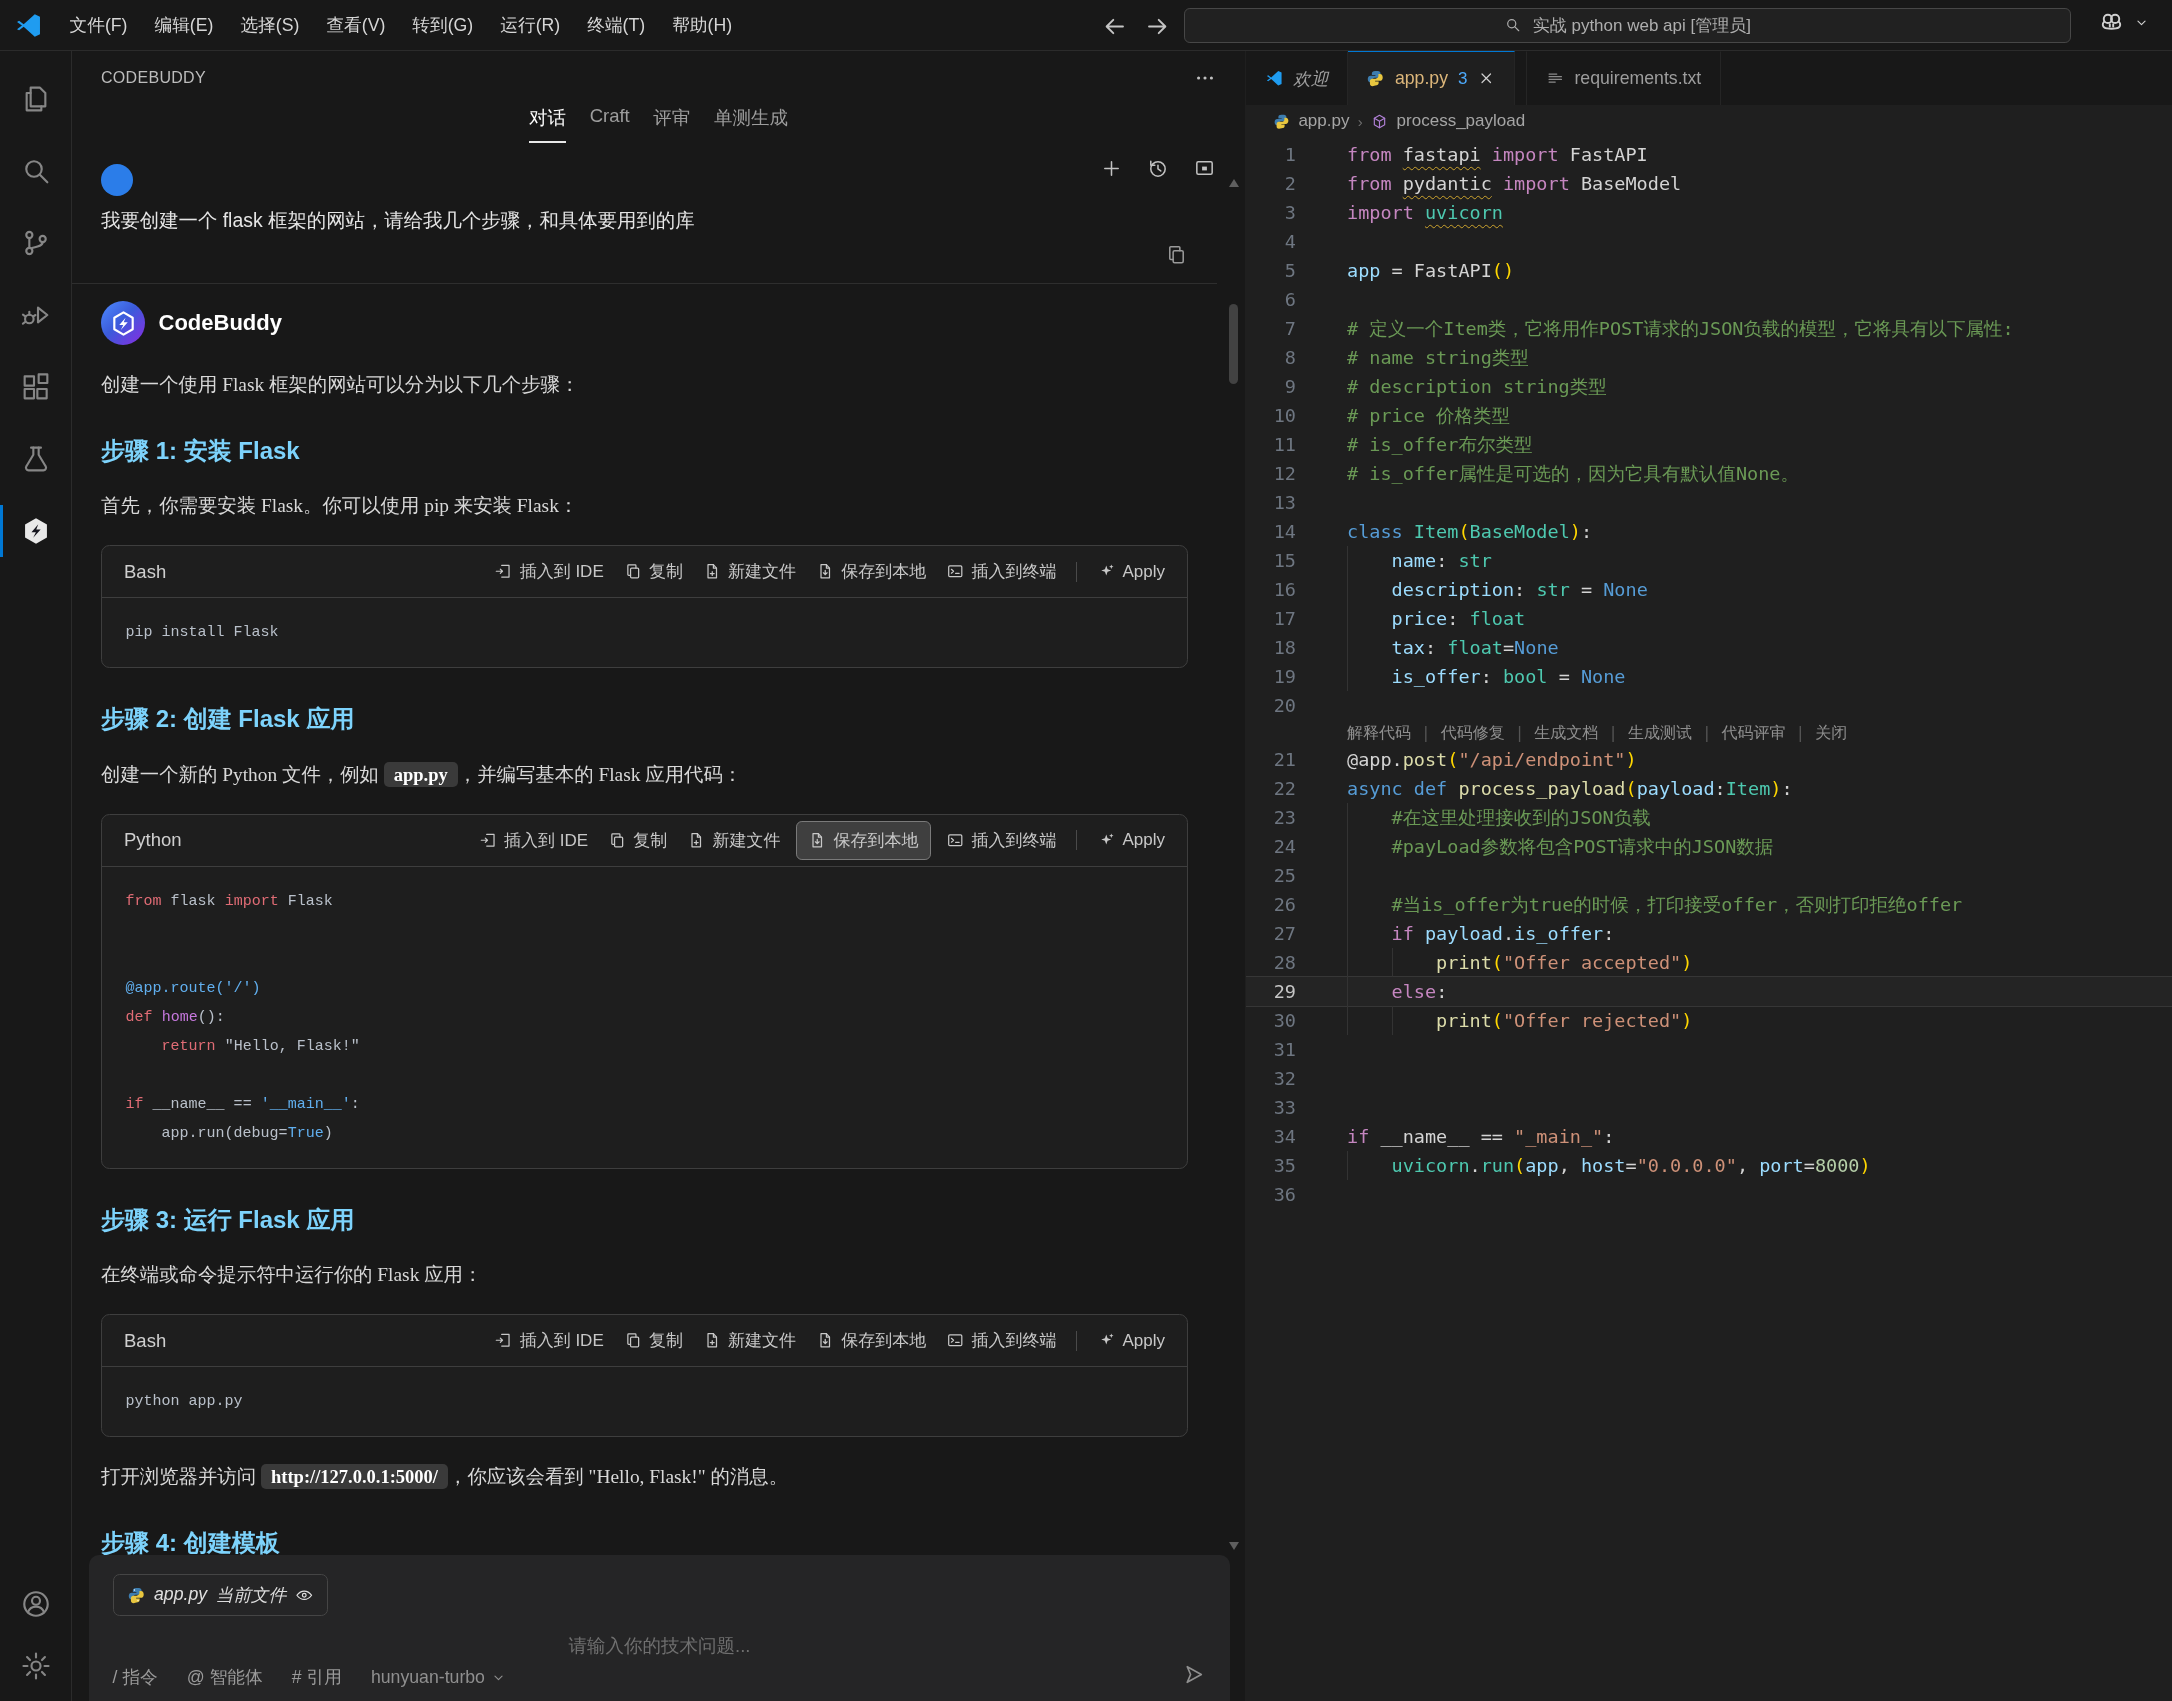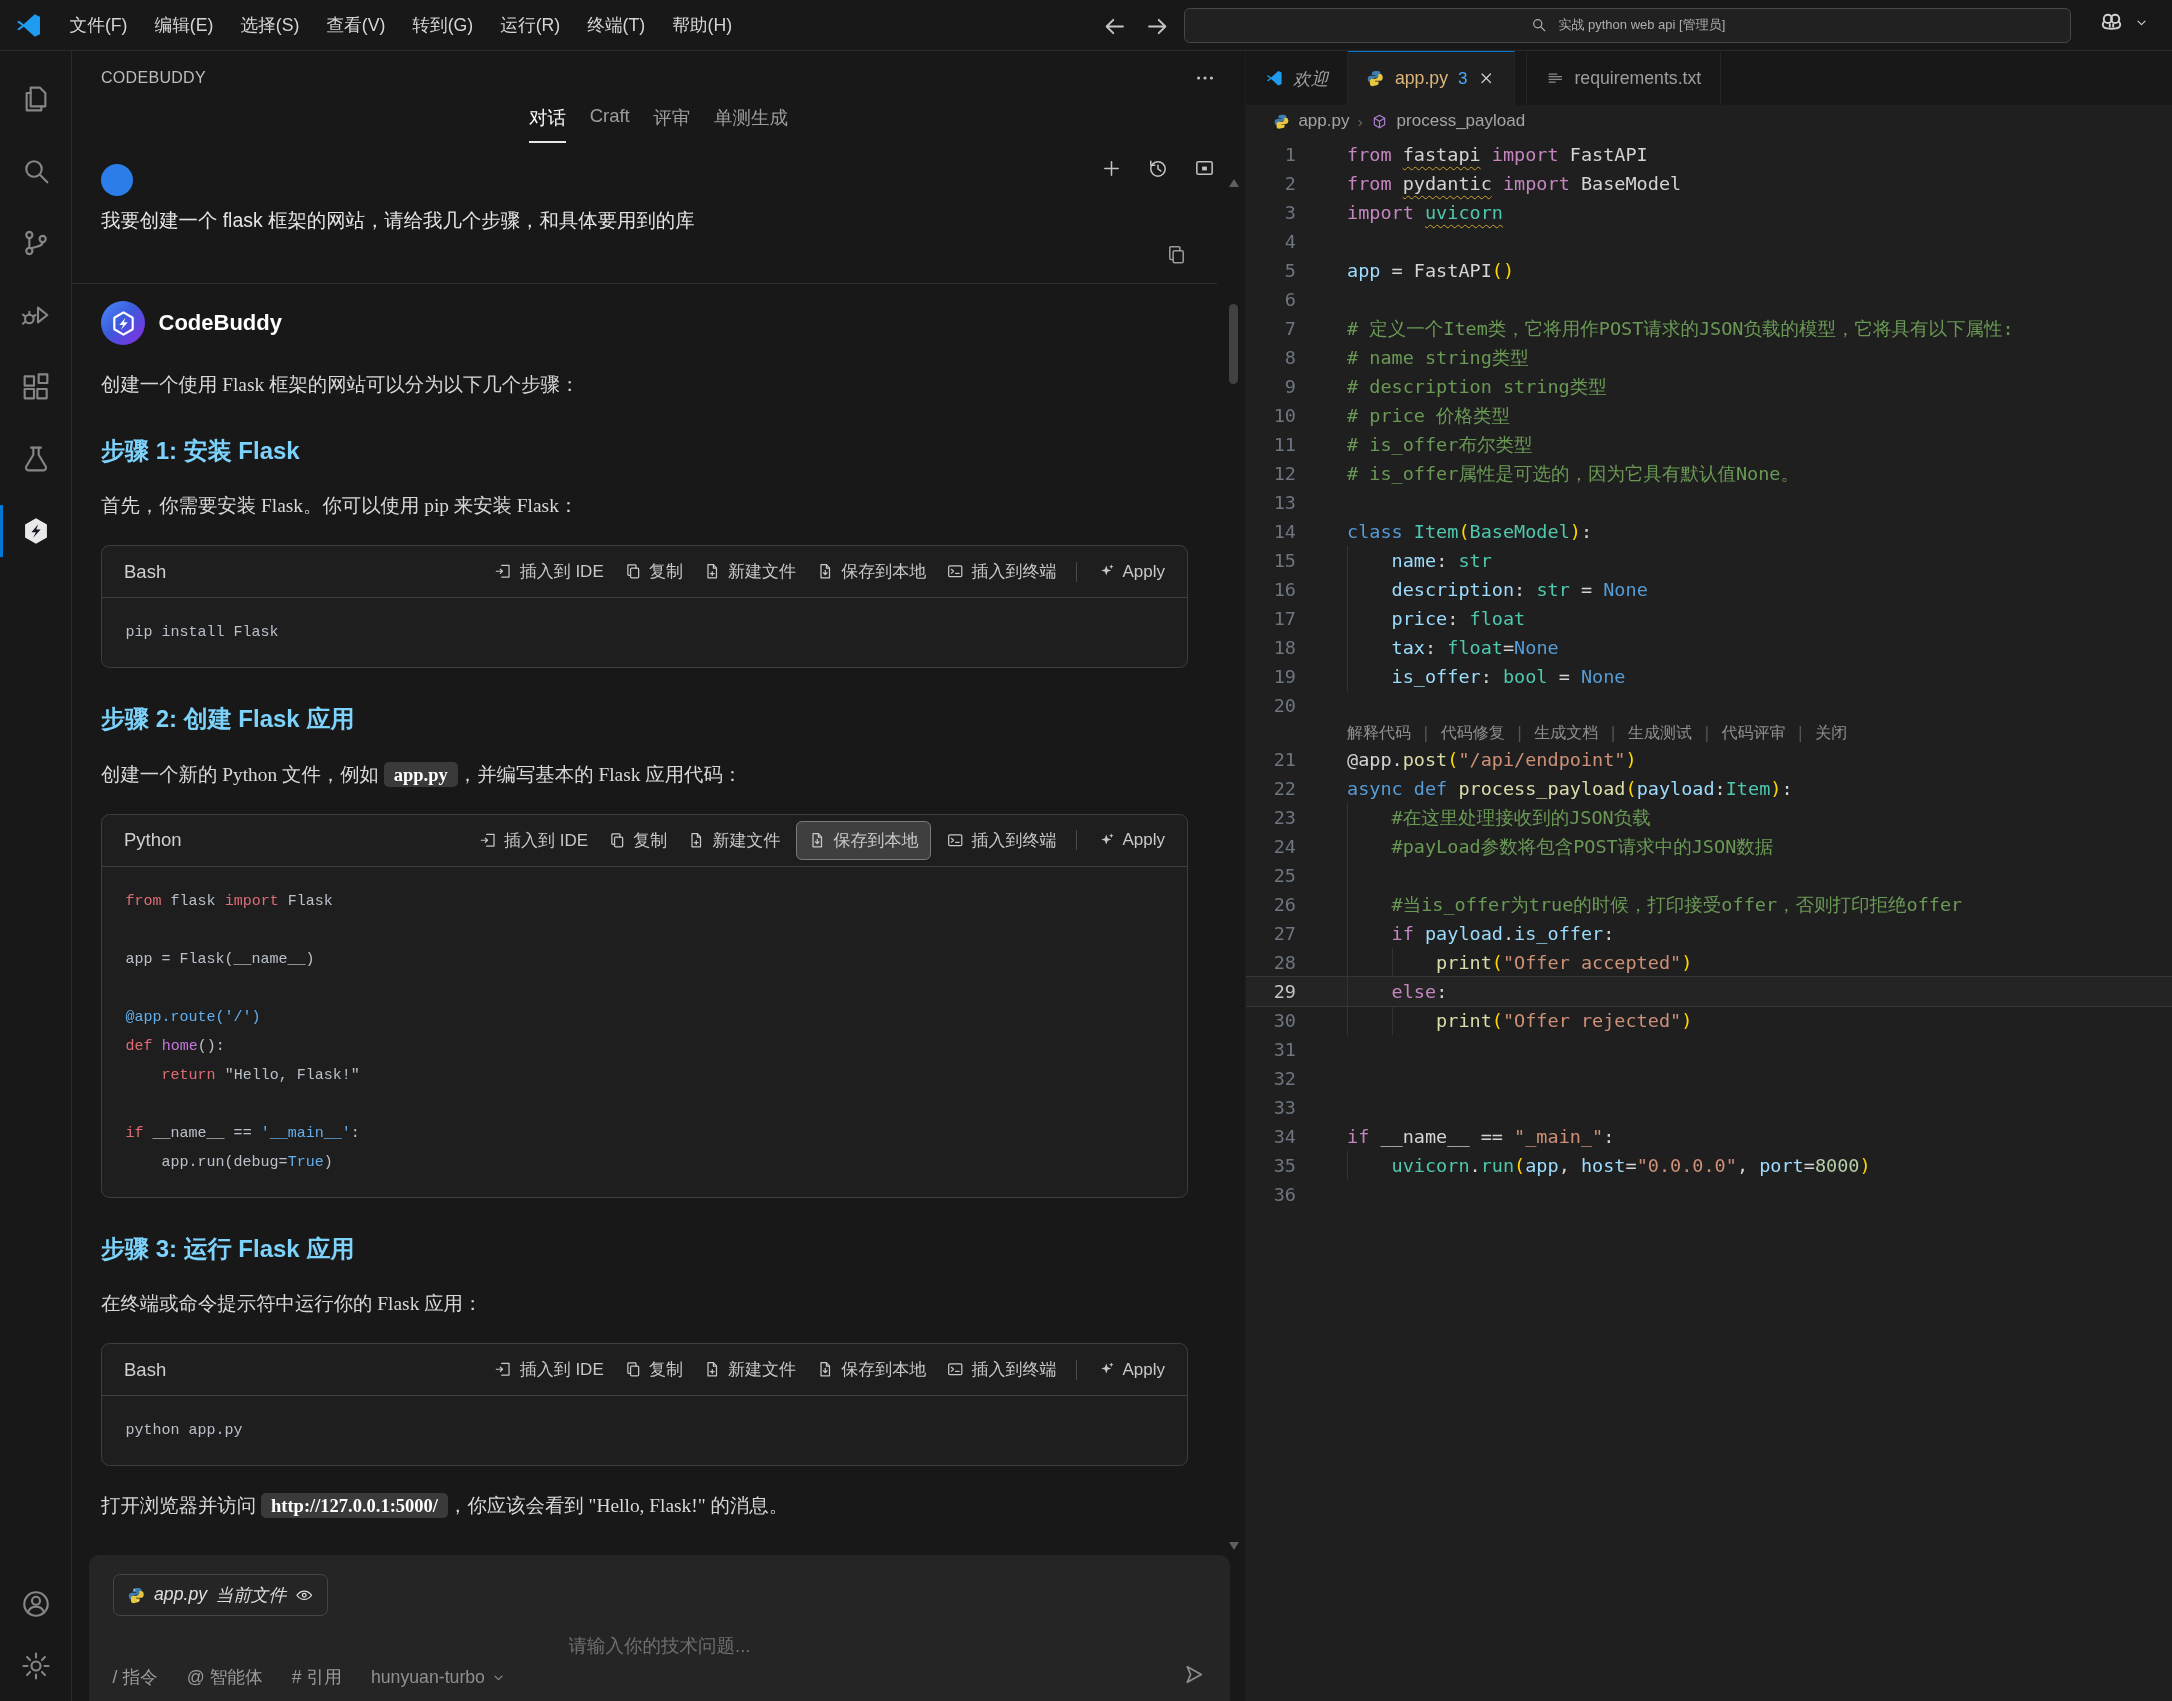--- a/index.html
+++ b/index.html
@@ -9,21 +9,21 @@
   svg { stroke:currentColor; fill:none; stroke-width:1.6; stroke-linecap:round; stroke-linejoin:round; }
 
   
   .titlebar { position:absolute; left:0; top:0; width:2172px; height:51px; background:#181818;
     border-bottom:0.8px solid #2b2b2b; display:flex; align-items:center; z-index:30; }
   .tb-logo { width:29px; height:29px; margin:0 13.5px 0 13.5px; }
   .menu-item { padding:0 13.5px; font-size:17.7px; color:#d6d6d6; height:51px; line-height:51px; cursor:default; }
   .nav-arrow { position:absolute; top:11.8px; width:29px; height:29px; color:#c5c5c5; }
   .searchbox { position:absolute; left:1184px; top:7.6px; width:887px; height:35px; background:#212121;
     border:0.8px solid #474747; border-radius:5.9px; display:flex; align-items:center; justify-content:center;
-    gap:11px; color:#aeaeae; font-size:13px; }
+    gap:11px; color:#aeaeae; font-size:17px; }
   .tb-robot { position:absolute; right:22px; top:8.4px; display:flex; align-items:center; gap:6.7px; color:#d0d0d0; }
 
   
   .activitybar { position:absolute; left:0; top:51px; width:72px; height:1651px; background:#181818;
     border-right:0.8px solid #2b2b2b; display:flex; flex-direction:column; padding-top:11.8px; }
   .ab-item { position:relative; height:72px; display:flex; align-items:center; justify-content:center; color:#868686; }
   .ab-item svg { width:32px; height:32px; }
   .ab-item.active { color:#e8e8e8; }
   .ab-item.active::before { content:""; position:absolute; left:0; top:10px; bottom:10px; width:2.5px; background:#0078d4; }
   .ab-bottom { position:absolute; bottom:5px; left:0; width:72px; }
@@ -393,21 +393,20 @@
                     <path d="M12 4.5l1.7 4.8 4.8 1.7-4.8 1.7L12 17.5l-1.7-4.8-4.8-1.7 4.8-1.7z" fill="currentColor" stroke="none"></path>
                     <path d="M18.6 3.2l.8 2.1 2.1.8-2.1.8-.8 2.1-.8-2.1-2.1-.8 2.1-.8z" fill="currentColor" stroke="none"></path>
                   </svg>
                   <span>Apply</span>
                 </span>
               </div>
             </div>
             <div class="cb-body">
               <div class="cb-line"><span class="ck-kr">from</span><span class="ck-df"> flask </span><span class="ck-kr">import</span><span class="ck-df"> Flask</span></div>
               <div class="cb-line">&nbsp;</div>
-              <div class="cb-line"><span class="ck-df">app = Flask(__name__)</span></div>
               <div class="cb-line">&nbsp;</div>
               <div class="cb-line"><span class="ck-bl">@app.route('/')</span></div>
               <div class="cb-line"><span class="ck-kr">def</span><span class="ck-df"> </span><span class="ck-pu">home</span><span class="ck-df">():</span></div>
               <div class="cb-line"><span class="ck-df">    </span><span class="ck-kr">return</span><span class="ck-df"> "Hello, Flask!"</span></div>
               <div class="cb-line">&nbsp;</div>
               <div class="cb-line"><span class="ck-kr">if</span><span class="ck-df"> __name__ == </span><span class="ck-bl">'__main__'</span><span class="ck-df">:</span></div>
               <div class="cb-line"><span class="ck-df">    app.run(debug=</span><span class="ck-bl">True</span><span class="ck-df">)</span></div>
             </div>
           </div>
           <div class="seg-h">步骤 3: 运行 Flask 应用</div>

